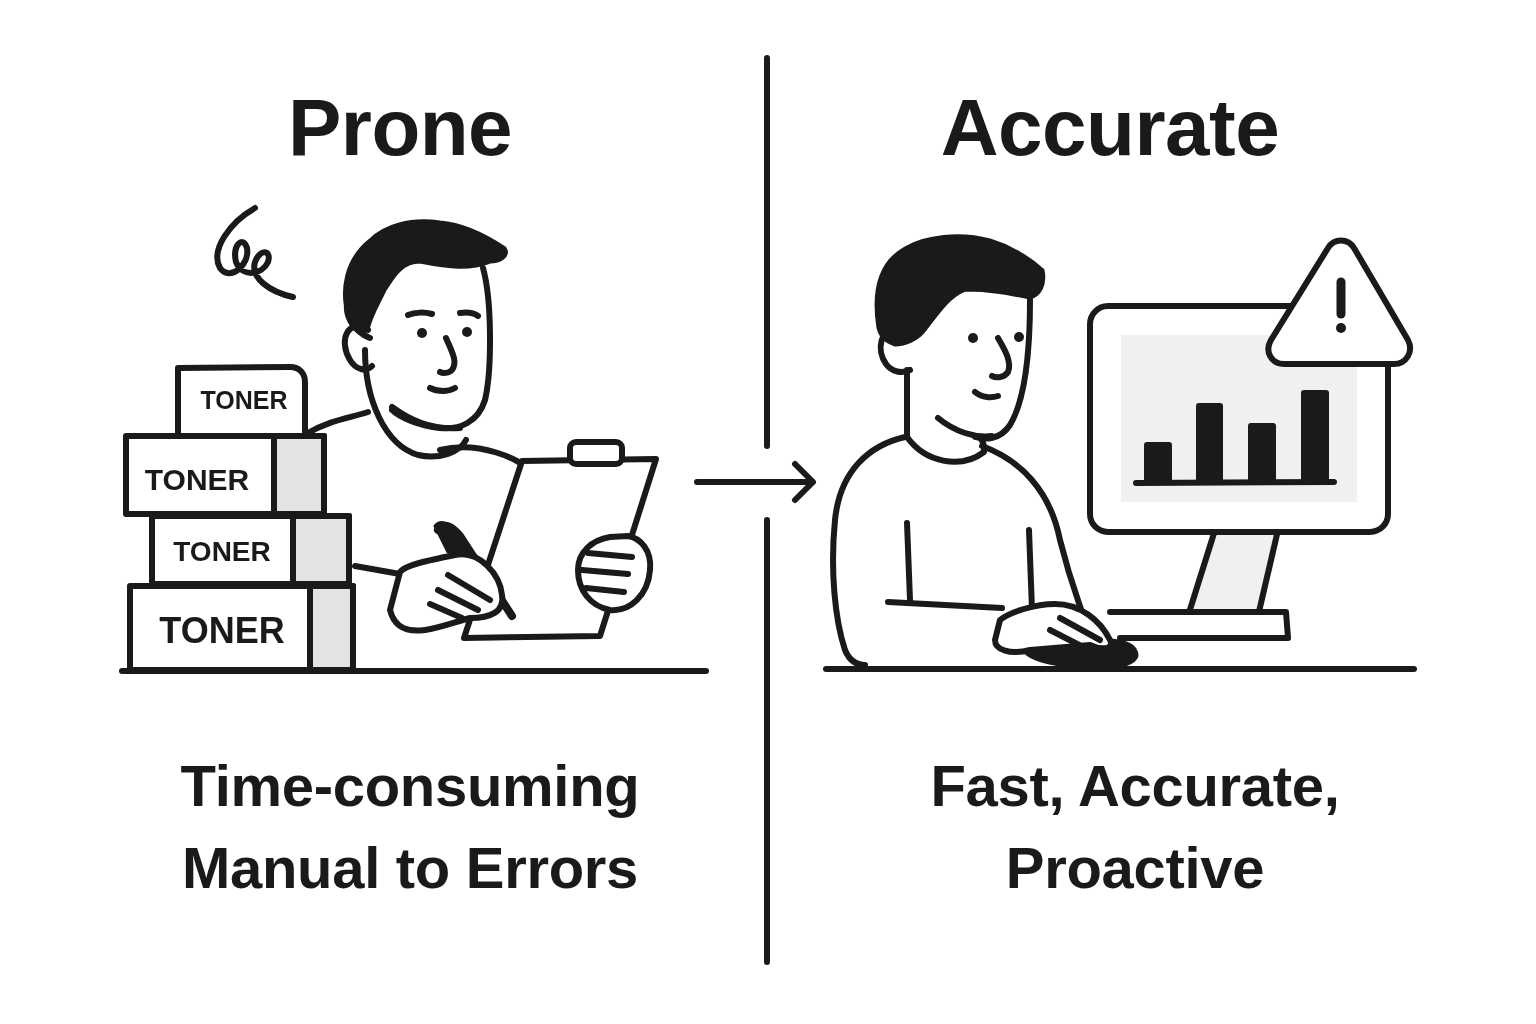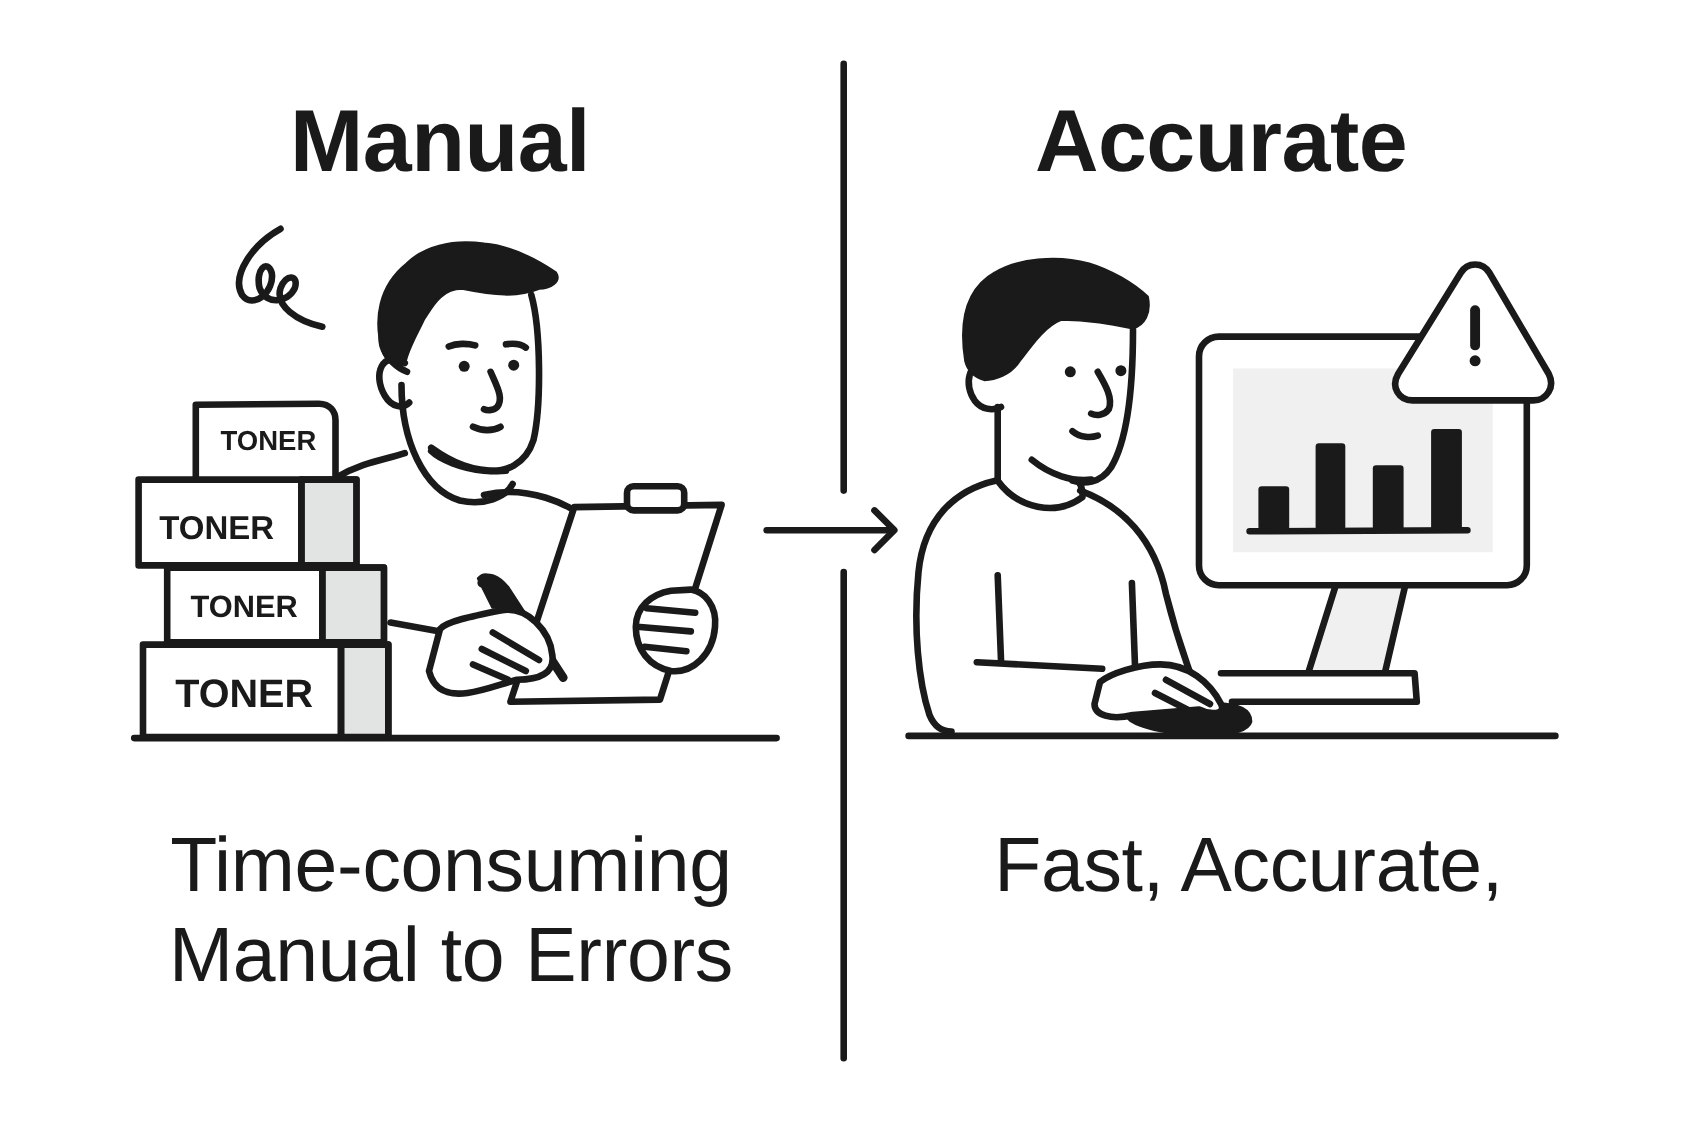--- a/index.html
+++ b/index.html
@@ -2,32 +2,32 @@
 <html><head>
 <meta charset="utf-8">
 <style>
   html, body { margin:0; padding:0; background:#ffffff; }
   body { width:1536px; height:1024px; position:relative; overflow:hidden;
          font-family:"Liberation Sans", "DejaVu Sans", sans-serif; color:#1a1a1a; }
   .title { position:absolute; top:88px; font-size:80px; font-weight:700; text-align:center;
            letter-spacing:-0.5px; line-height:1; }
   .title.left { left:140px; width:520px; }
   .title.right { left:840px; width:540px; }
-  .caption { position:absolute; top:745px; font-size:70px; font-weight:400; text-align:center;
+  .caption { position:absolute; top:745px; font-size:58px; font-weight:700; text-align:center;
              line-height:82px; letter-spacing:-0.3px; }
   .caption.left { left:110px; width:600px; }
   .caption.right { left:850px; width:570px; }
   .caption span { display:block; }
   svg.art { position:absolute; left:0; top:0; }
   .toner-label { font-family:"Liberation Sans", sans-serif; font-weight:700; fill:#1a1a1a; }
 </style>
 </head>
 <body>
 
-<div class="title left">Manual</div>
+<div class="title left">Prone</div>
 <div class="title right">Accurate</div>
 
 <svg class="art" width="1536" height="1024" viewBox="0 0 1536 1024" fill="none" stroke="#1a1a1a" stroke-width="6" stroke-linecap="round" stroke-linejoin="round">
 
   <g>
     <line x1="767" y1="58" x2="767" y2="446"></line>
     <line x1="767" y1="520" x2="767" y2="962"></line>
   </g>
 
   <g>
@@ -191,13 +191,14 @@
   <text class="toner-label" x="222" y="561" font-size="28" text-anchor="middle" stroke="none">TONER</text>
   <text class="toner-label" x="222" y="643" font-size="36" text-anchor="middle" stroke="none">TONER</text>
 </svg>
 
 <div class="caption left">
   <span>Time-consuming</span>
   <span>Manual to Errors</span>
 </div>
 <div class="caption right">
   <span>Fast, Accurate,</span>
+  <span>Proactive</span>
 </div>
 
 </body></html>

